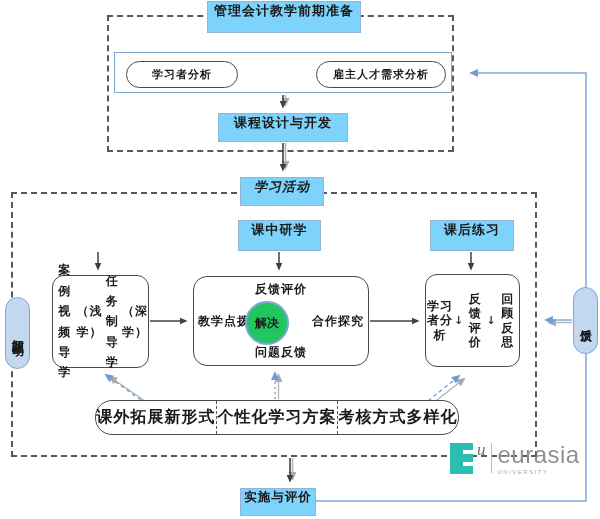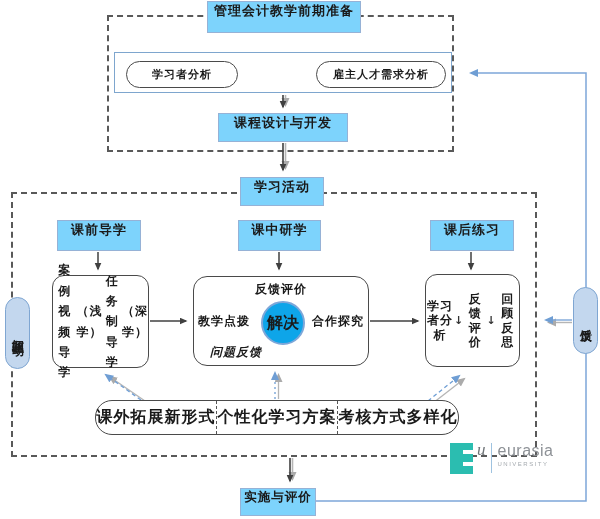--- a/index.html
+++ b/index.html
@@ -13,34 +13,34 @@
   .whitebox{background:#fff;border:1.5px solid #4a4a4a;display:flex;align-items:center;justify-content:center;
             font-weight:700;z-index:3;}
   .oval{border-radius:14px;font-size:11px;letter-spacing:1px;}
   .round{border-radius:12px;}
   .capsule{background:#c3d7ee;border:1.5px solid #7fa6d2;border-radius:13px;z-index:4;
            display:flex;align-items:center;justify-content:center;
            writing-mode:vertical-rl;text-orientation:upright;font-size:12px;font-weight:700;letter-spacing:2px;}
   .inner-rect{background:#fff;border:1.5px solid #7ea6ce;z-index:2;}
   .col-lines{flex-direction:row;font-size:12px;line-height:1.7;text-align:center;letter-spacing:1px;}
   .cycle-word{position:absolute;font-size:12px;font-weight:700;letter-spacing:1px;white-space:nowrap;}
-  .solve-circle{position:absolute;left:67px;top:24px;width:40px;height:40px;border:2px solid #7da7d9;border-radius:50%;
-                display:flex;align-items:center;justify-content:center;font-size:16px;font-weight:700;background:#0ea5e9;}
+  .solve-circle{position:absolute;left:51px;top:24px;width:40px;height:40px;border:2px solid #7da7d9;border-radius:50%;
+                display:flex;align-items:center;justify-content:center;font-size:12px;font-weight:700;background:#22c55e;}
   .mini-arrow{font-size:11px;line-height:1;color:#333;font-family:"DejaVu Sans",sans-serif;}
   .bottom-bar{border:1.5px solid #4a4a4a;border-radius:17px;background:#fff;display:flex;z-index:3;}
   .bottom-cell{flex:1;display:flex;align-items:center;justify-content:center;font-size:16px;font-weight:700;letter-spacing:1px;}
   .bottom-cell + .bottom-cell{border-left:1.5px dashed #555;}
   .logo{display:flex;align-items:flex-start;z-index:5;}
   .logo-e{position:relative;width:23px;height:31px;background:#2bbdb0;margin-right:4px;}
   .logo-e .notch{position:absolute;right:0;width:10px;height:4px;background:#fff;}
   .logo-u{font-style:italic;color:#6f7478;font-size:17px;line-height:1;margin-right:5px;margin-top:-2px;
           font-family:"Liberation Serif",serif;}
   .logo-bar{width:1px;height:30px;background:#9fc3e0;margin-right:6px;}
   .logo-text{display:flex;flex-direction:column;line-height:1;}
-  .logo-name{color:#8d9196;font-size:16px;letter-spacing:.5px;font-family:"Liberation Sans","DejaVu Sans",sans-serif;}
+  .logo-name{color:#8d9196;font-size:24px;letter-spacing:.5px;font-family:"Liberation Sans","DejaVu Sans",sans-serif;}
   .logo-sub{color:#a6abb0;font-size:6px;letter-spacing:1.5px;margin-top:2px;
             font-family:"Liberation Sans","DejaVu Sans",sans-serif;}
 </style>
 </head>
 <body>
 
 <div id="stage">
 
   <div class="abs dashed-rect" style="left:107px;top:15px;width:347px;height:137px;"></div>
   <div class="abs dashed-rect" style="left:11px;top:192px;width:526px;height:265px;"></div>
@@ -99,50 +99,47 @@
     <span>学习者分析</span>
   </div>
   <div class="abs bluebox" style="left:218px;top:113px;width:130px;height:29px;">
     <span>课程设计与开发</span>
   </div>
 
   <div class="abs whitebox oval" style="left:316px;top:61px;width:130px;height:27px;">
     <span>雇主人才需求分析</span>
   </div>
 
-  <div class="abs bluebox" style="left:240px;top:177px;width:84px;height:29px;">
+  <div class="abs bluebox" style="left:240px;top:177px;width:84px;height:29px;font-style:italic;">
     <span>学习活动</span>
   </div>
 
   <div class="abs capsule" style="left:5px;top:297px;width:25px;height:72px;">
     <span>问题驱动</span>
   </div>
 
-  <div class="abs bluebox" style="left:57px;top:220px;width:84px;height:31px;">
-    <span>课前导学</span>
-  </div>
   <div class="abs bluebox" style="left:238px;top:220px;width:83px;height:31px;">
     <span>课中研学</span>
   </div>
   <div class="abs bluebox" style="left:430px;top:220px;width:84px;height:31px;">
     <span>课后练习</span>
   </div>
 
   <div class="abs whitebox round col-lines" style="left:52px;top:275px;width:97px;height:93px;">
     <div>案例视频导学</div>
     <div>（浅学）</div>
     <div>任务制导学</div>
     <div>（深学）</div>
   </div>
 
   <div class="abs whitebox" style="left:193px;top:276px;width:176px;height:90px;border-radius:14px;">
     <span class="cycle-word" style="left:0;width:100%;text-align:center;top:4px;">反馈评价</span>
     <span class="cycle-word" style="left:4px;top:36px;">教学点拨</span>
     <span class="cycle-word" style="right:4px;top:36px;">合作探究</span>
-    <span class="cycle-word" style="left:16px;width:100%;text-align:left;bottom:4px;font-style:italic;">问题反馈</span>
+    <span class="cycle-word" style="left:0;width:100%;text-align:center;bottom:4px;">问题反馈</span>
     <div class="solve-circle">
       <span>解决</span>
     </div>
   </div>
 
   <div class="abs whitebox round col-lines" style="left:425px;top:274px;width:95px;height:93px;line-height:1.2;">
     <div>学习者分析</div>
     <div class="mini-arrow">↓</div>
     <div>反馈评价</div>
     <div class="mini-arrow">↓</div>

